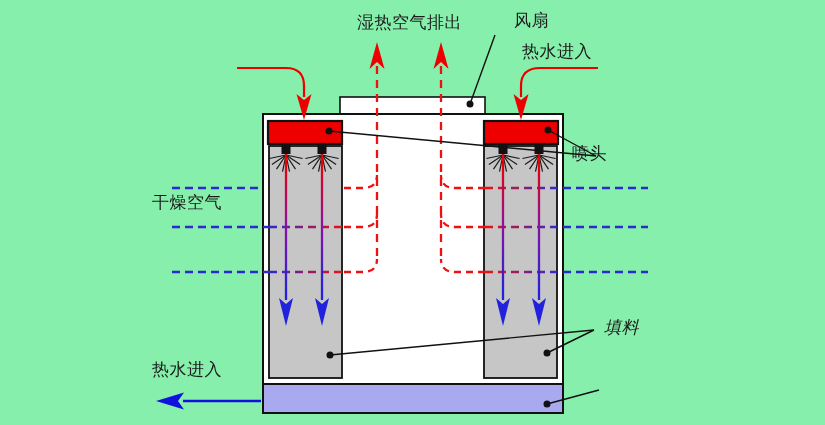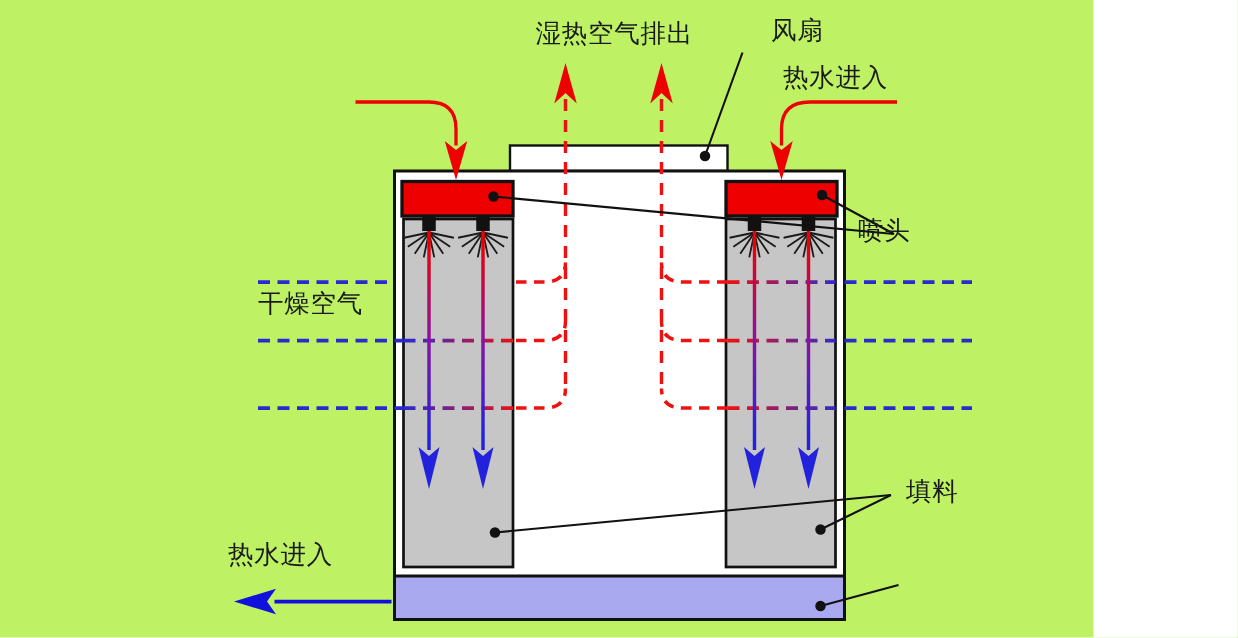--- a/index.html
+++ b/index.html
@@ -1,30 +1,30 @@
 <!DOCTYPE html>
 <html><head>
 <meta charset="utf-8">
 <style>
   html,body{margin:0;padding:0;background:#fff;}
   .canvas{
-    position:relative;width:729px;height:425px;background:#bef264;overflow:hidden;
+    position:relative;width:825px;height:425px;background:#86efac;overflow:hidden;
     font-family:"Liberation Serif","DejaVu Serif",serif;
   }
   .canvas svg{position:absolute;left:0;top:0;}
   .lbl{
     position:absolute;font-size:17px;line-height:1.1;color:#1a1a1a;
     white-space:nowrap;letter-spacing:0.5px;
   }
   .lbl-wet{left:357px;top:14px;}
   .lbl-fan{left:514px;top:12px;}
   .lbl-hot{left:522px;top:43px;}
   .lbl-nozzle{left:572px;top:145px;}
-  .lbl-dry{left:152px;top:194px;margin-left:20px;}
-  .lbl-fill{left:604px;top:319px;}
+  .lbl-dry{left:152px;top:194px;}
+  .lbl-fill{left:604px;top:319px;font-style:italic;}
   .lbl-basin{left:602px;top:381px;}
   .lbl-cold{left:152px;top:361px;}
 </style>
 </head>
 <body>
 
 <div class="canvas">
 
   <svg width="825" height="425" viewBox="0 0 825 425">
     <defs>

